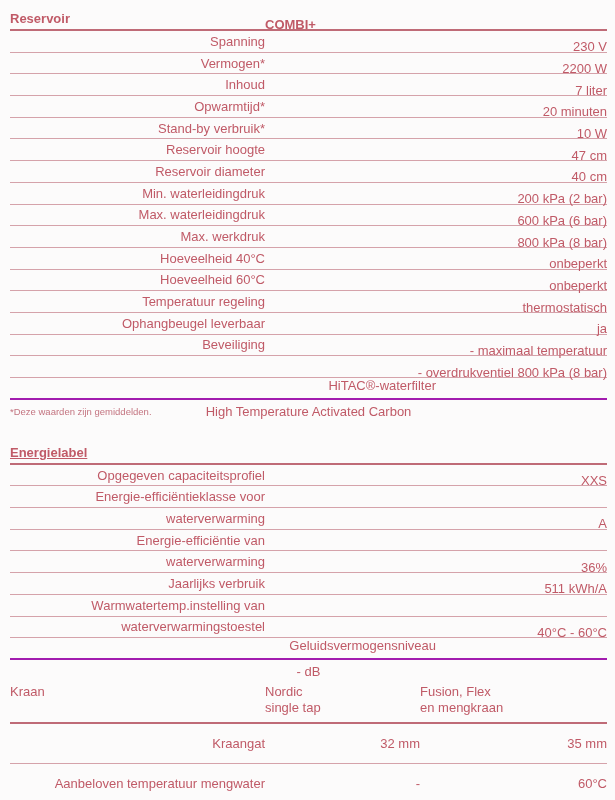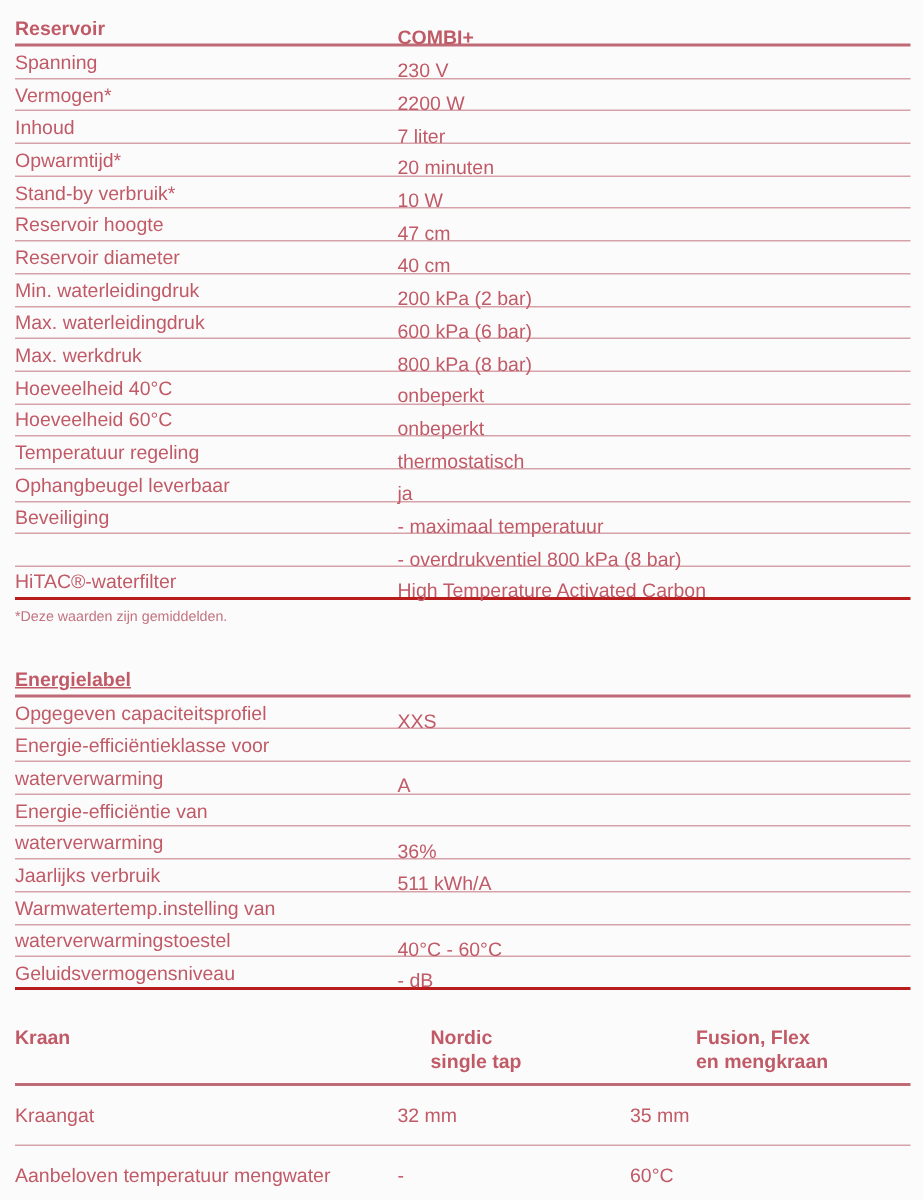--- a/index.html
+++ b/index.html
@@ -18,22 +18,23 @@
     font-weight: bold; font-size: 13px;
     border-bottom: 2px solid #c17removed;
   }
   .spec-header, .hdr-line { border-bottom: 2px solid #bf6b77; }
 
   .row {
     display: flex; align-items: center;
     height: 21.7px;
     font-size: 13px;
     border-bottom: 1px solid #d5a2aa;
-  }
-  .row.last { border-bottom: 2px solid #b91c1c; }
+    text-align: right;
+  }
+  .row.last { border-bottom: 2px solid #a21caf; flex-direction: column; }
 
   .cell-label { width: 255px; flex-shrink: 0; white-space: nowrap; }
   .cell-value { flex: 1; white-space: nowrap; margin-top: 11px; }
   .cell-col1 { width: 155px; flex-shrink: 0; white-space: nowrap; }
   .cell-col2 { flex: 1; white-space: nowrap; }
 
   .footnote {
     margin-top: 6px;
     font-size: 9.5px;
     color: #c37480;
@@ -45,24 +46,23 @@
     height: 22px;
     font-weight: bold; font-size: 13px;
     border-bottom: 2px solid #bf6b77;
     text-decoration: underline;
   }
 
   .section-tap { margin-top: 24px; }
   .tap-header {
     display: flex; align-items: flex-start;
     padding-bottom: 6px;
-    font-weight: bold; font-size: 13px;
+    font-weight: normal; font-size: 13px;
     line-height: 16px;
     border-bottom: 2px solid #bf6b77;
-    gap: 22px;
   }
   .tap-header .cell-label { align-self: flex-start; }
   .two-line span { display: block; }
   .tap-row { height: 40px; }
 </style>
 </head>
 <body>
 
 <div class="sheet">
 

